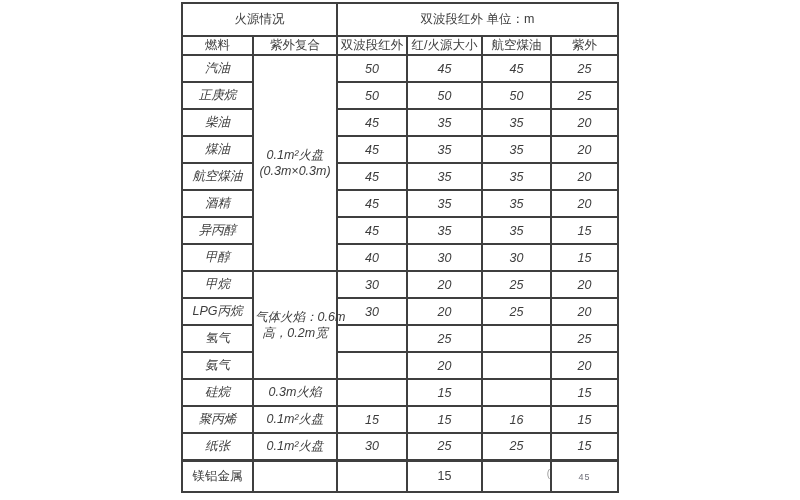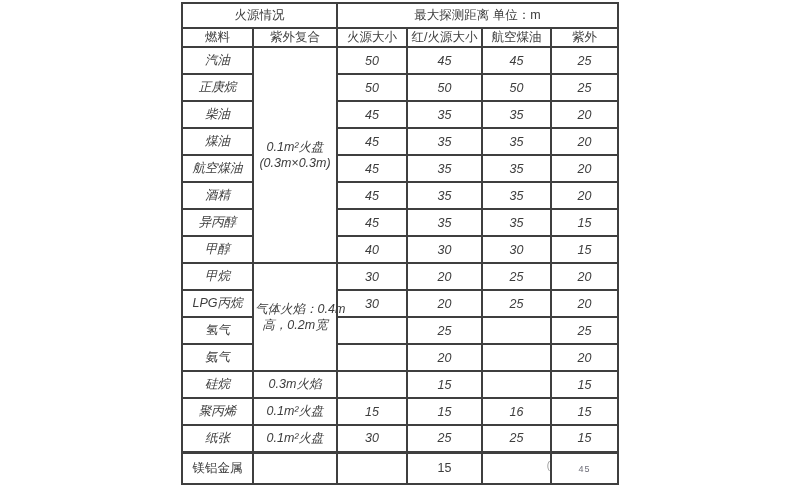--- a/index.html
+++ b/index.html
@@ -19,21 +19,21 @@
     font-size: 12.5px;
   }
   table.fire-table td {
     border: 2px solid #3f3f3f;
     text-align: center;
     vertical-align: middle;
     padding: 0 1px;
     overflow: visible;
     white-space: nowrap;
   }
-  tr.hrow1 { height: 25px; border-radius: 7px; }
+  tr.hrow1 { height: 33px; border-radius: 7px; }
   tr.hrow2 { height: 16px; }
   tr.drow  { height: 27px; font-style: italic; }
   tr.lastrow { height: 32px; }
   tr.lastrow td { border-top: 3px solid #3f3f3f; }
   td.size-cell div { line-height: 16px; }
   td.uv-last { position: relative; }
   .page-num {
     font-size: 9px;
     color: #6d6d78;
     letter-spacing: 1px;
@@ -57,27 +57,27 @@
           <col style="width:84px">
           <col style="width:70px">
         <col style="width:75px">
           <col style="width:69px">
           <col style="width:67px">
       </colgroup>
 
       <tbody>
           <tr class="hrow1">
         <td colspan="2">火源情况</td>
-        <td colspan="4">最大探测距离 单位：m</td>
+        <td colspan="4">双波段红外 单位：m</td>
       </tr>
 
       <tr class="hrow2">
         <td>燃料</td>
         <td>紫外复合</td>
-        <td>火源大小</td>
+        <td>双波段红外</td>
         <td>红/火源大小</td>
         <td>航空煤油</td>
         <td>紫外</td>
       </tr>
 
       <tr class="drow">
         <td>汽油</td>
         <td class="size-cell" rowspan="8">
           <div>0.1m²火盘</div>
           <div>(0.3m×0.3m)</div>
@@ -133,21 +133,21 @@
         <td>甲醇</td>
         <td>40</td>
         <td>30</td>
         <td>30</td>
         <td>15</td>
       </tr>
 
       <tr class="drow">
         <td>甲烷</td>
         <td class="size-cell" rowspan="4">
-          <div>气体火焰：0.4m</div>
+          <div>气体火焰：0.6m</div>
           <div>高，0.2m宽</div>
         </td>
         <td>30</td>
         <td>20</td>
         <td>25</td>
         <td>20</td>
       </tr>
       <tr class="drow">
         <td>LPG丙烷</td>
         <td>30</td>

